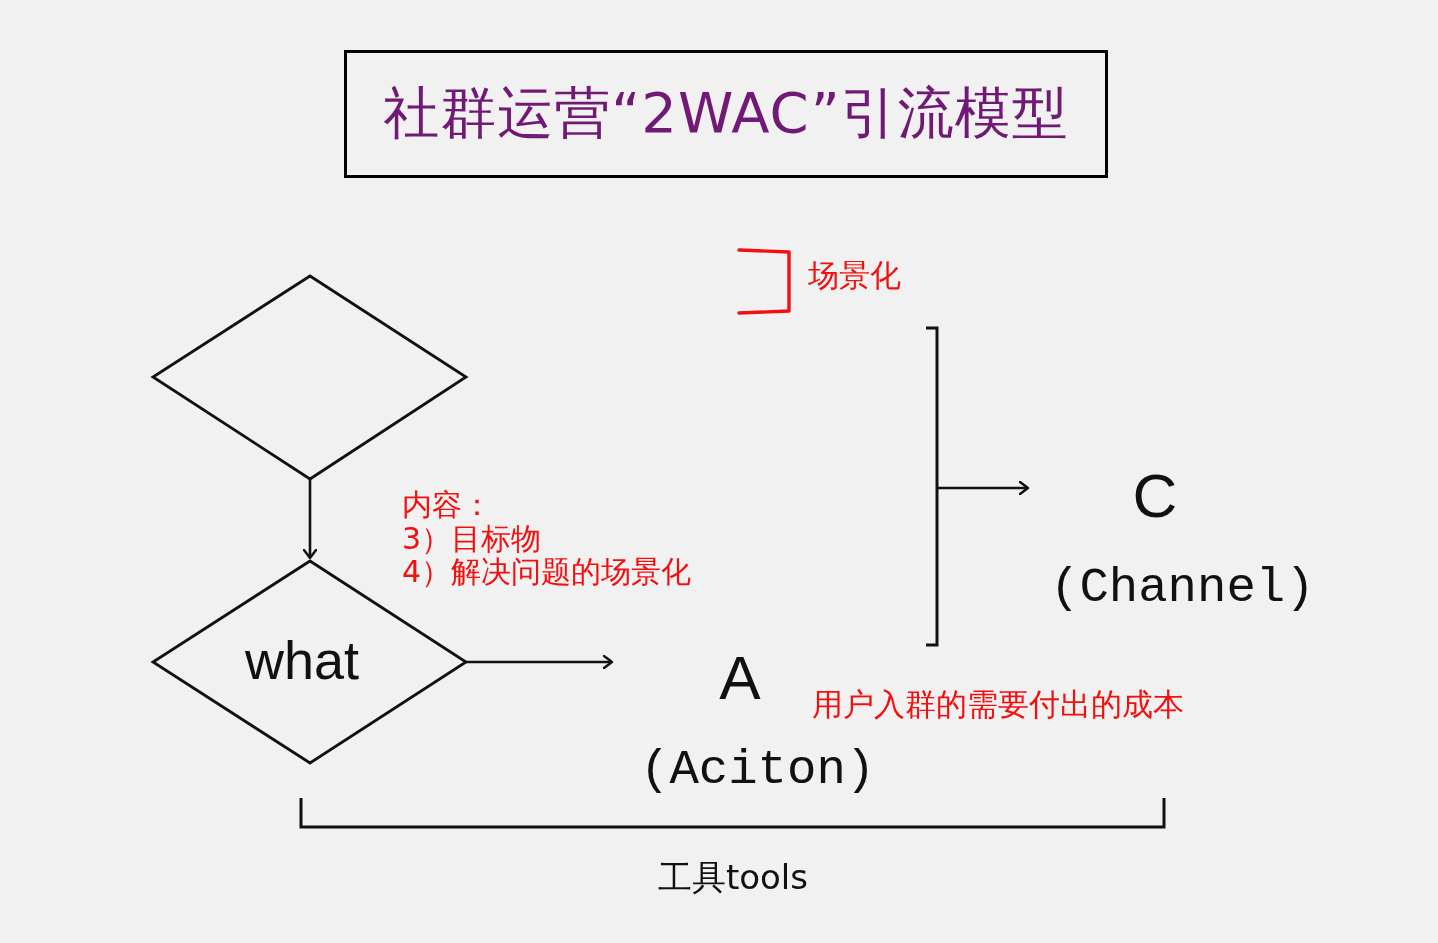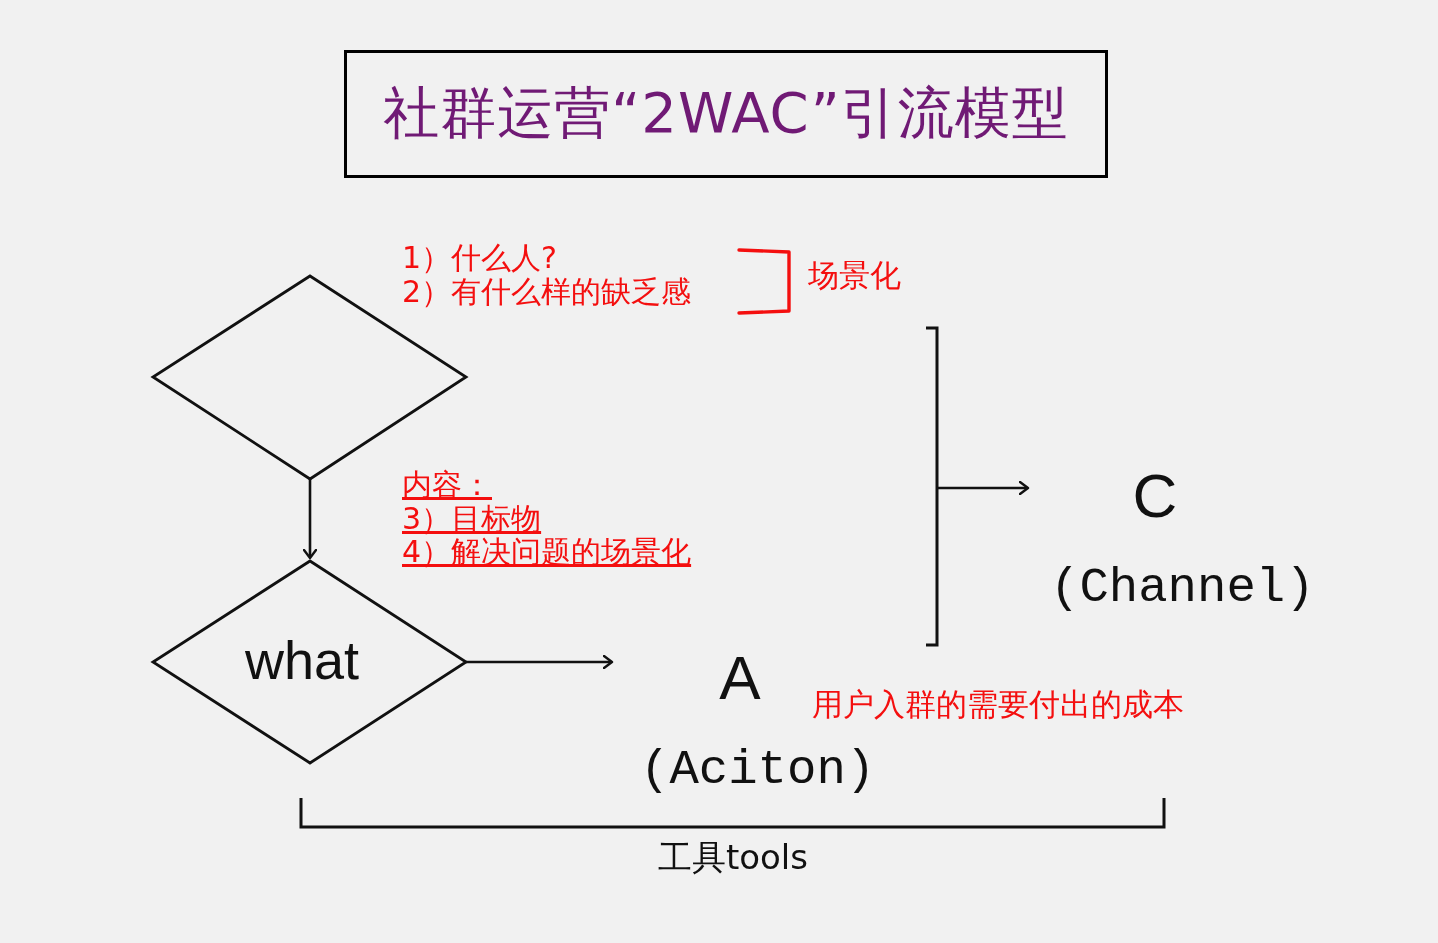--- a/index.html
+++ b/index.html
@@ -62,21 +62,21 @@
   }
   #who-label { left: 248px; top: 344px; }
   #what-label { left: 245px; top: 630px; }
   
   .red {
     color: #f40f0f;
     font-size: 30px;
     font-family: "DejaVu Sans", "Liberation Sans", sans-serif;
   }
   #anno-who { left: 402px; top: 241px; }
-  #anno-what { left: 402px; top: 468px; text-decoration: underline; }
+  #anno-what { left: 402px; top: 488px; }
   #anno-scene { left: 808px; top: 258px; font-size: 31px; }
   #anno-cost { left: 812px; top: 660px; font-size: 31px; margin-top: 27px; }
   
   .term {
     text-align: center;
     color: #111111;
   }
   .term .big {
     display: block;
     font-size: 62px;
@@ -86,21 +86,21 @@
   .term .sub {
     display: block;
     font-size: 49px;
     line-height: 1.1;
     font-family: Liberation Mono, monospace;
   }
   #term-a { left: 640px; top: 612px; width: 200px; }
   #term-c { left: 1050px; top: 430px; width: 210px; }
   #tools-label {
     left: 300px;
-    top: 838px;
+    top: 858px;
     width: 866px;
     text-align: center;
     font-size: 34px;
     color: #111111;
     font-family: "DejaVu Sans", "Liberation Sans", sans-serif;
   }
 </style>
 </head>
 <body>
 
@@ -129,22 +129,20 @@
 
     <line x1="937" y1="488" x2="1026" y2="488" stroke="#111111" stroke-width="2.6" marker-end="url(#arrowV)"></line>
 
     <path d="M301,798 L301,827 L1164,827 L1164,798" fill="none" stroke="#111111" stroke-width="3" stroke-linecap="butt" stroke-linejoin="miter"></path>
 
     <path d="M739,250 L789,252 L789,311 L739,313" fill="none" stroke="#f40f0f" stroke-width="3.4" stroke-linecap="round" stroke-linejoin="round"></path>
   </svg>
 
   <div class="lbl node-label" id="what-label">what</div>
 
-  <div class="lbl red" id="anno-who">1）什么人?
-2）有什么样的缺乏感</div>
   <div class="lbl red" id="anno-scene">场景化</div>
   <div class="lbl red" id="anno-what">内容：
 3）目标物
 4）解决问题的场景化</div>
   <div class="lbl red" id="anno-cost">用户入群的需要付出的成本</div>
 
   <div class="lbl term" id="term-a">
     <span class="big">A</span>
     <span class="sub">(Aciton)</span>
   </div>

